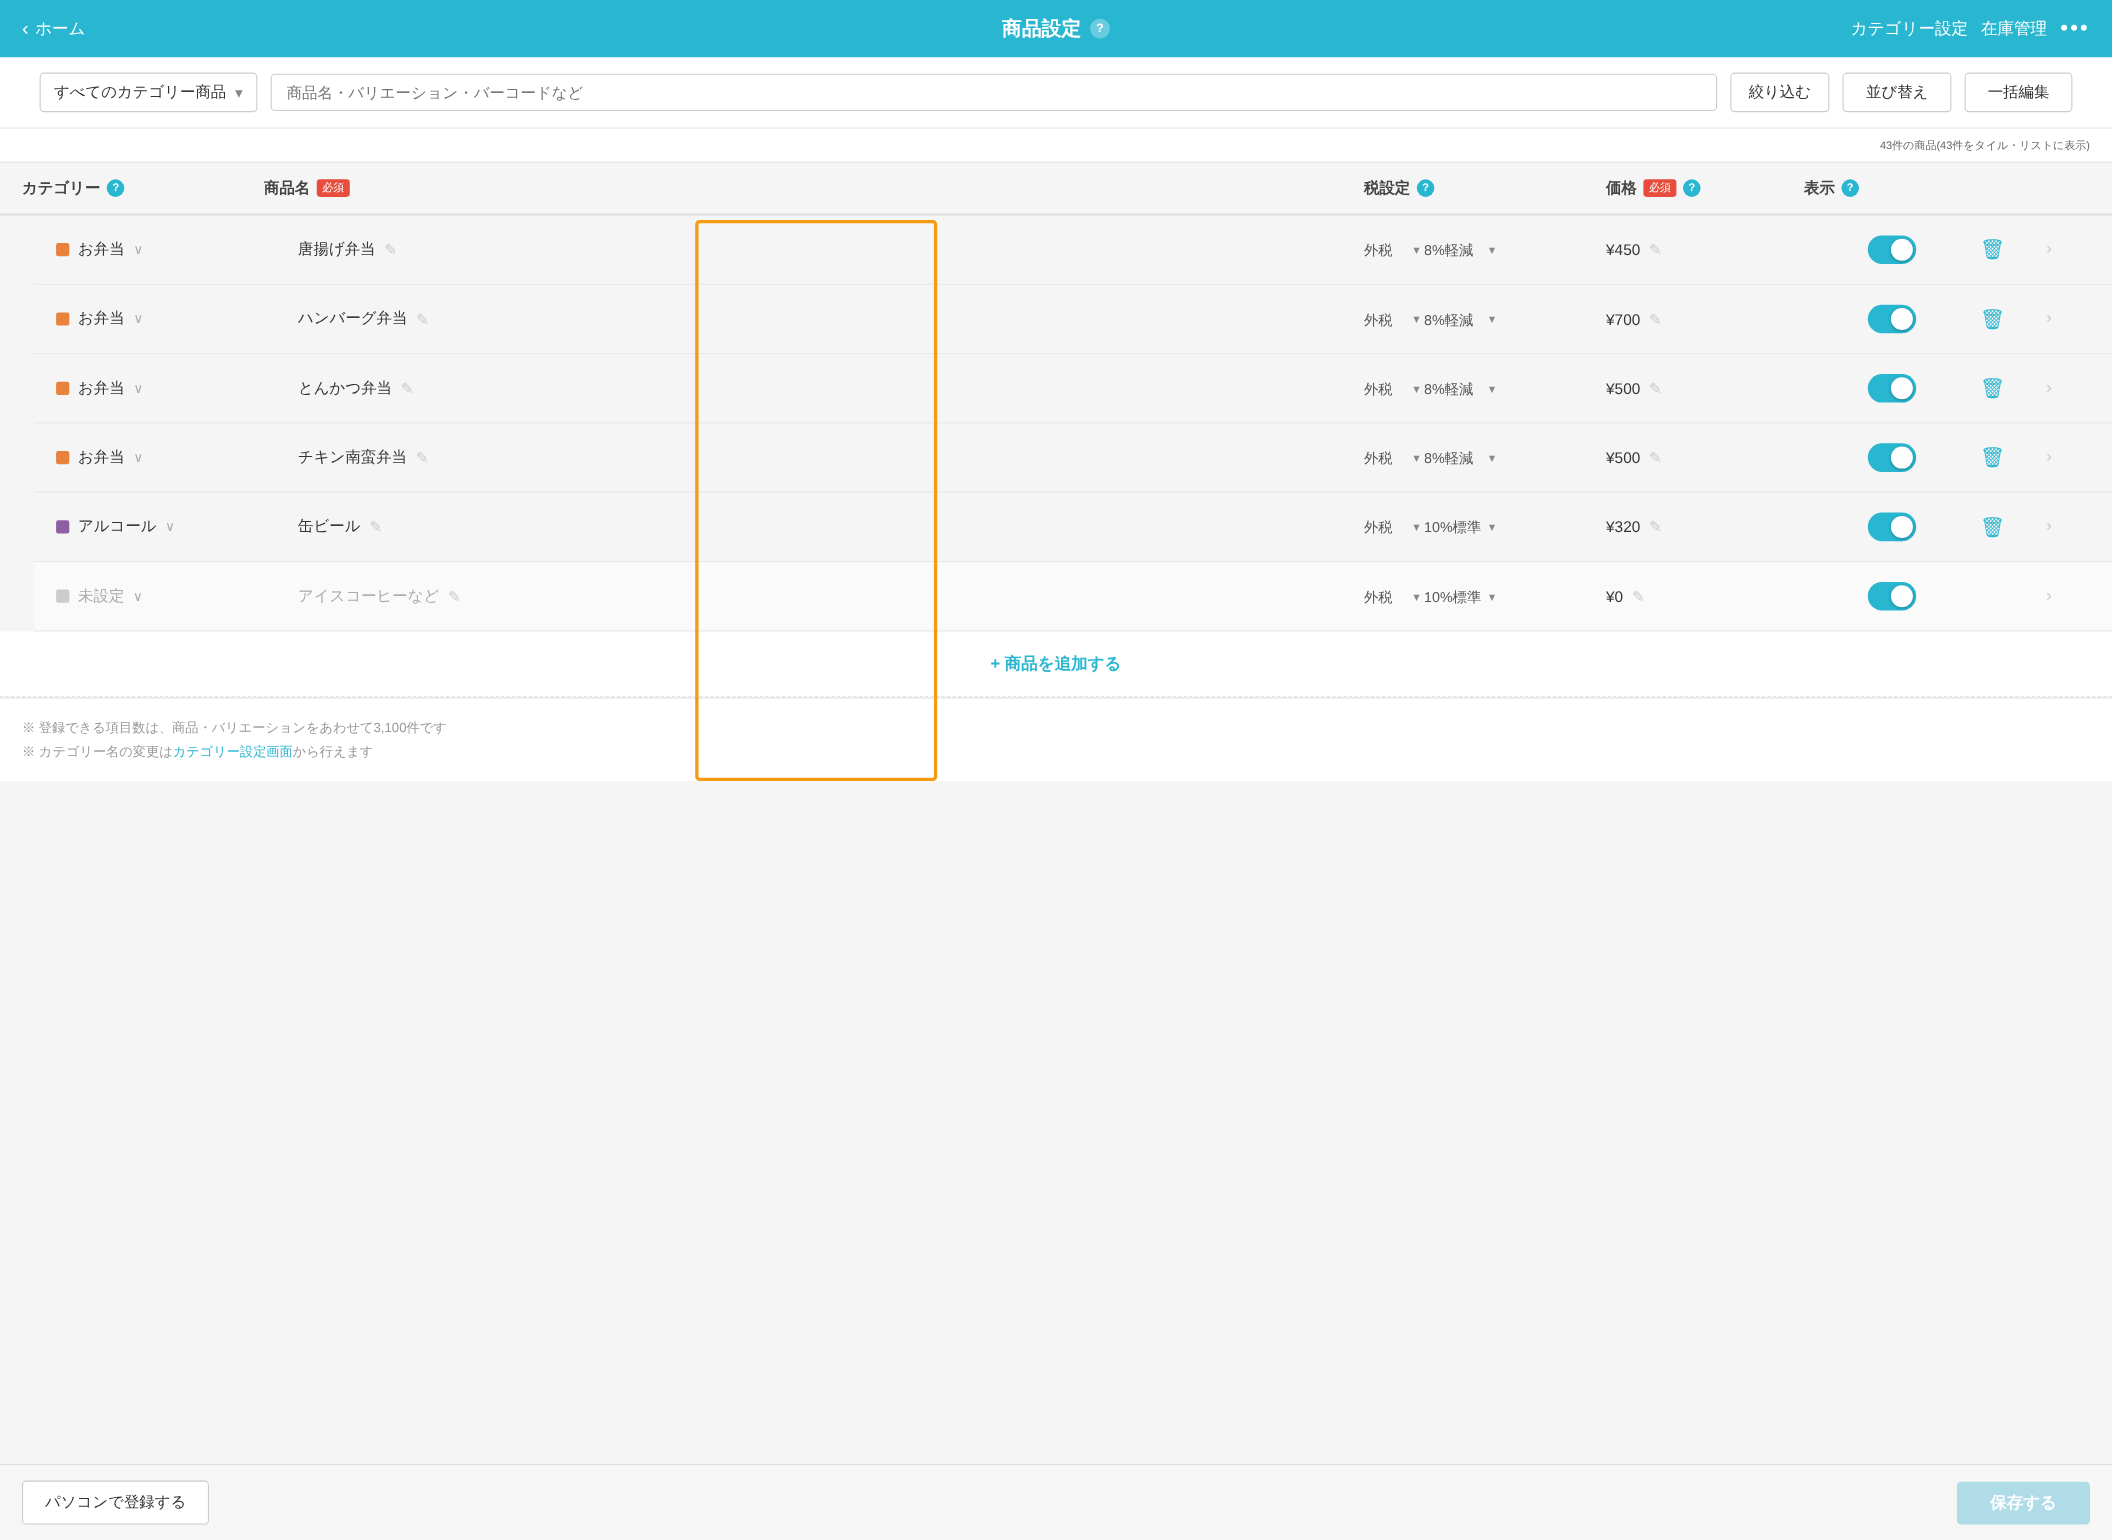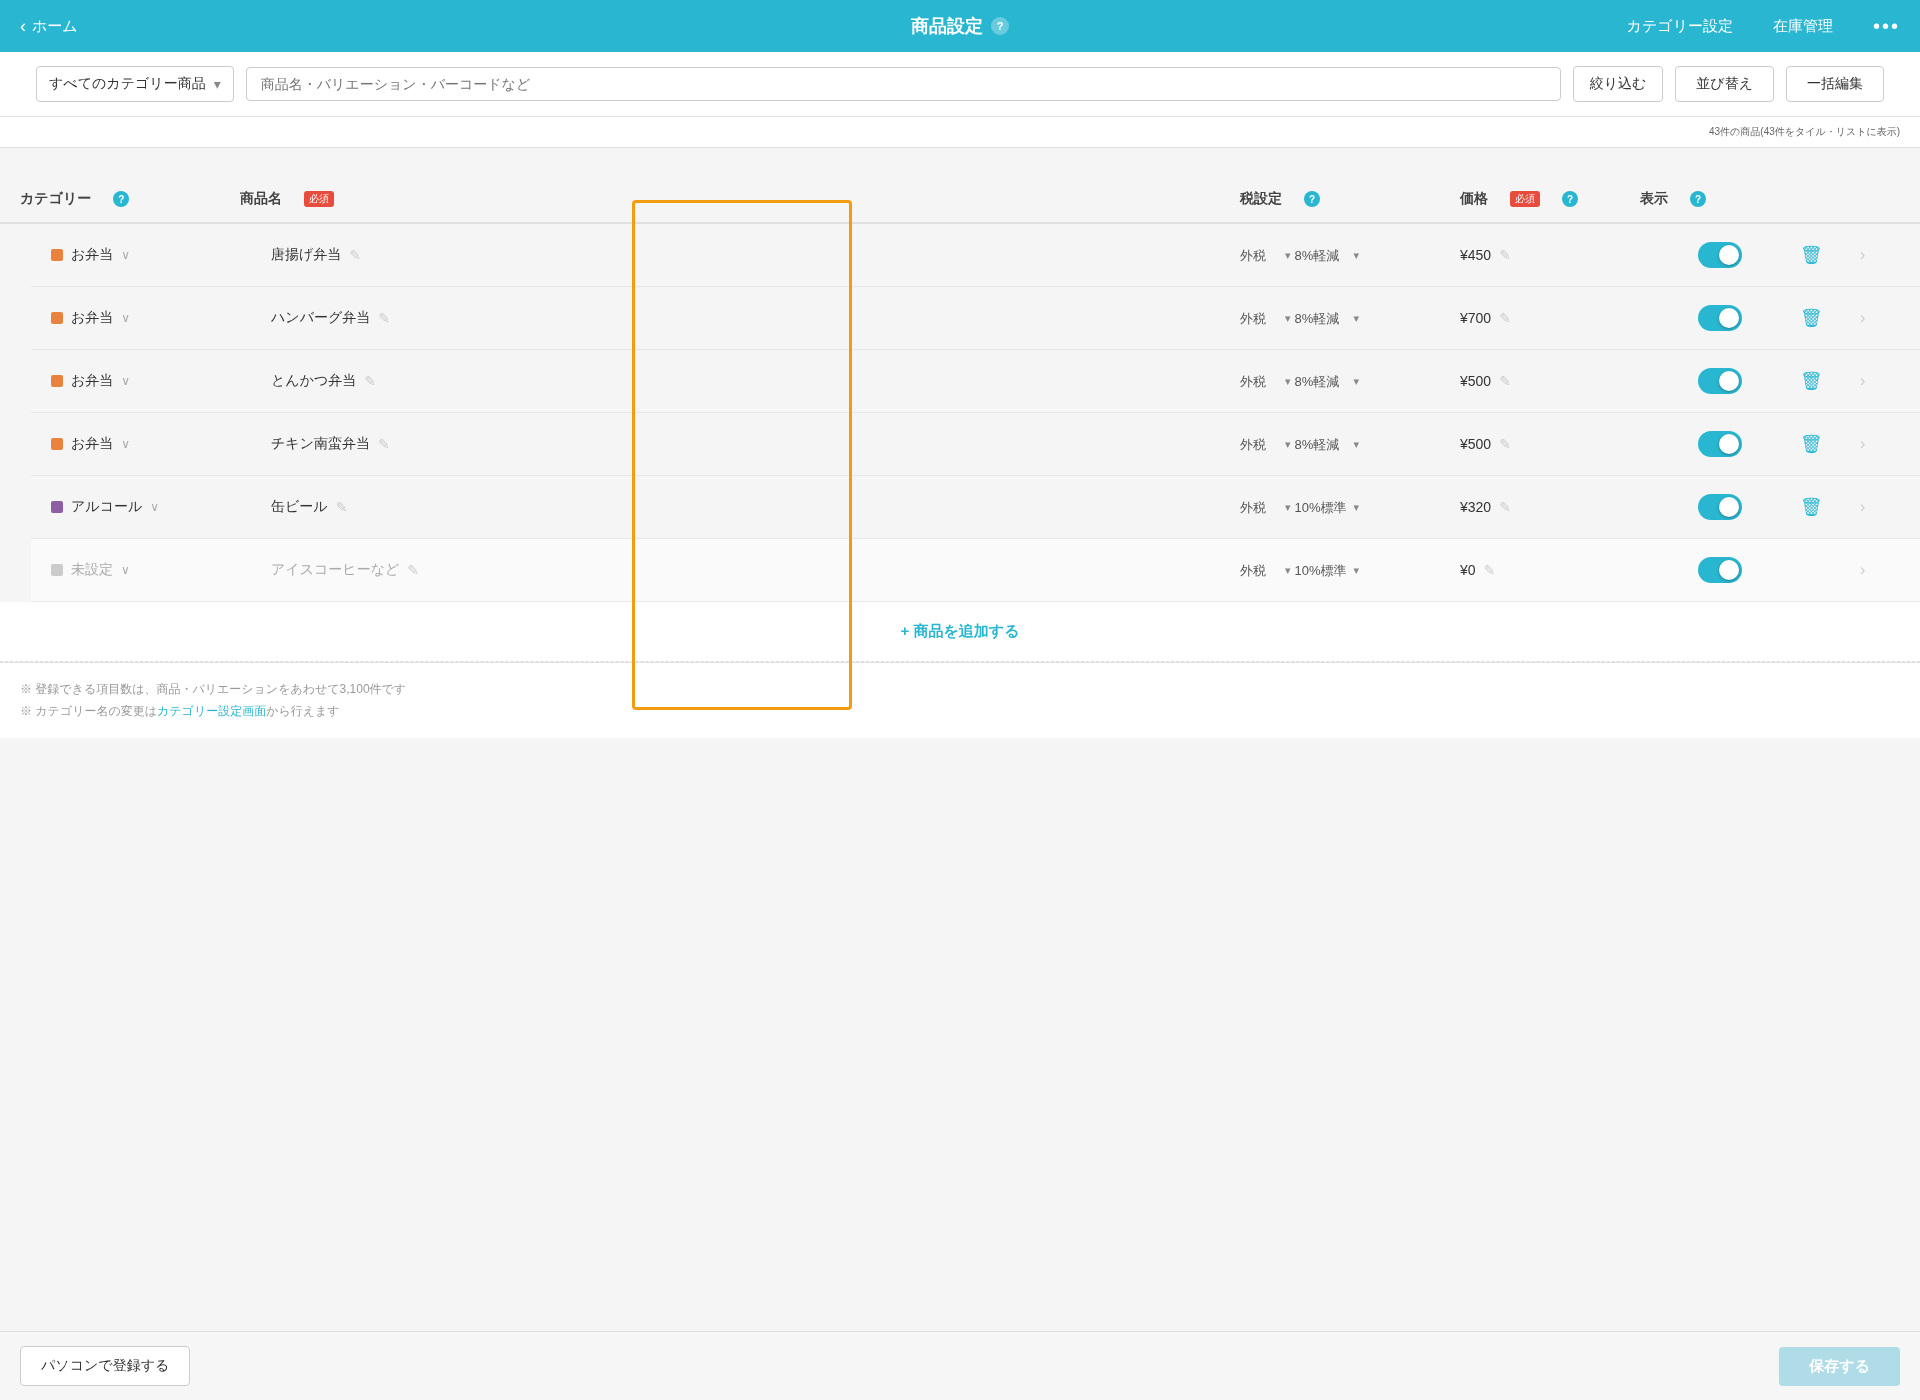--- a/index.html
+++ b/index.html
@@ -11,21 +11,21 @@
       color: white;
       display: flex;
       align-items: center;
       height: 52px;
       padding: 0 20px;
       position: relative;
     }
     .header-back { display: flex; align-items: center; gap: 6px; cursor: pointer; font-size: 15px; }
     .header-back-arrow { font-size: 18px; }
     .header-title { position: absolute; left: 50%; transform: translateX(-50%); display: flex; align-items: center; gap: 8px; font-size: 18px; font-weight: bold; }
-    .header-right { margin-left: auto; display: flex; align-items: center; gap: 40px; font-size: 15px; }
+    .header-right { margin-left: auto; display: flex; align-items: center; gap: 12px; font-size: 15px; }
     .header-nav-item { cursor: pointer; }
     .header-dots { font-size: 20px; cursor: pointer; letter-spacing: 2px; }
     .help-circle { width: 18px; height: 18px; border-radius: 50%; background: rgba(255,255,255,0.3); display: inline-flex; align-items: center; justify-content: center; font-size: 11px; font-weight: bold; color: white; cursor: pointer; }
 
     
     .toolbar {
       background: white;
       padding: 14px 36px;
       display: flex;
       align-items: center;
@@ -62,21 +62,21 @@
     }
     .table-header {
       display: grid;
       grid-template-columns: 220px 1fr 220px 180px 160px 60px 40px;
       padding: 14px 20px;
       border-bottom: 2px solid #e0e0e0;
       font-weight: bold;
       color: #444;
       align-items: center;
     }
-    .col-header { display: flex; align-items: center; gap: 22px; margin-top: 28px; }
+    .col-header { display: flex; align-items: center; gap: 6px; }
     .required-badge {
       background: #e74c3c; color: white; font-size: 10px; padding: 1px 5px;
       border-radius: 3px; font-weight: normal;
     }
     .help-badge {
       width: 16px; height: 16px; border-radius: 50%; background: #29b6d0;
       display: inline-flex; align-items: center; justify-content: center;
       font-size: 10px; color: white; cursor: pointer;
     }
 

